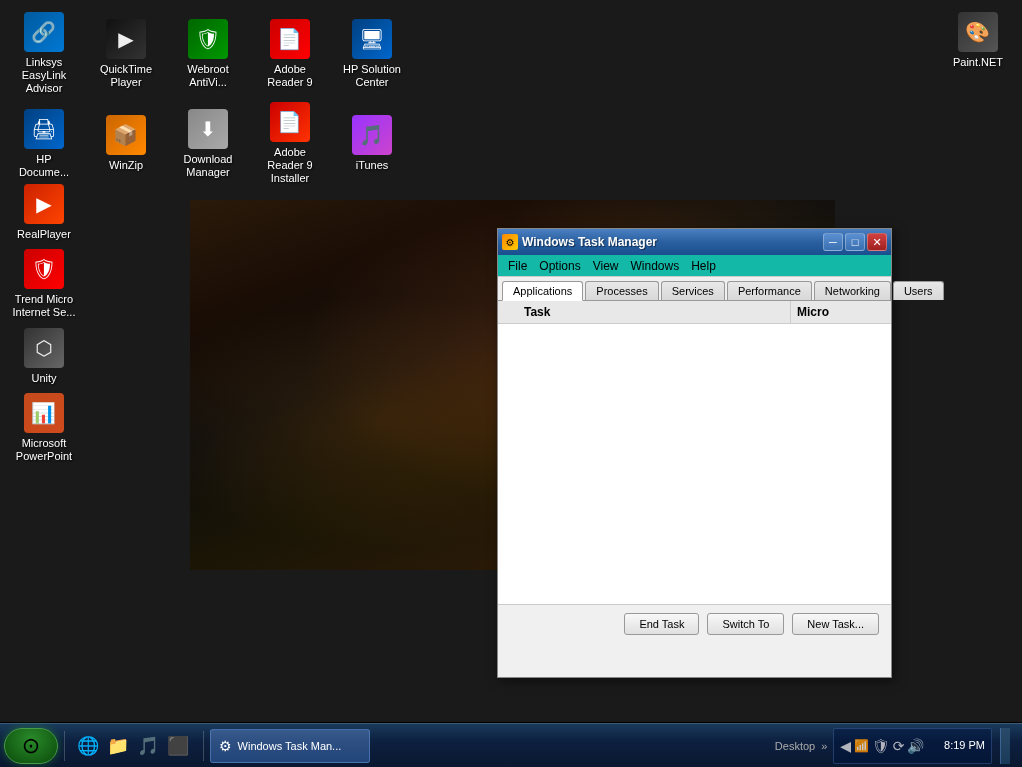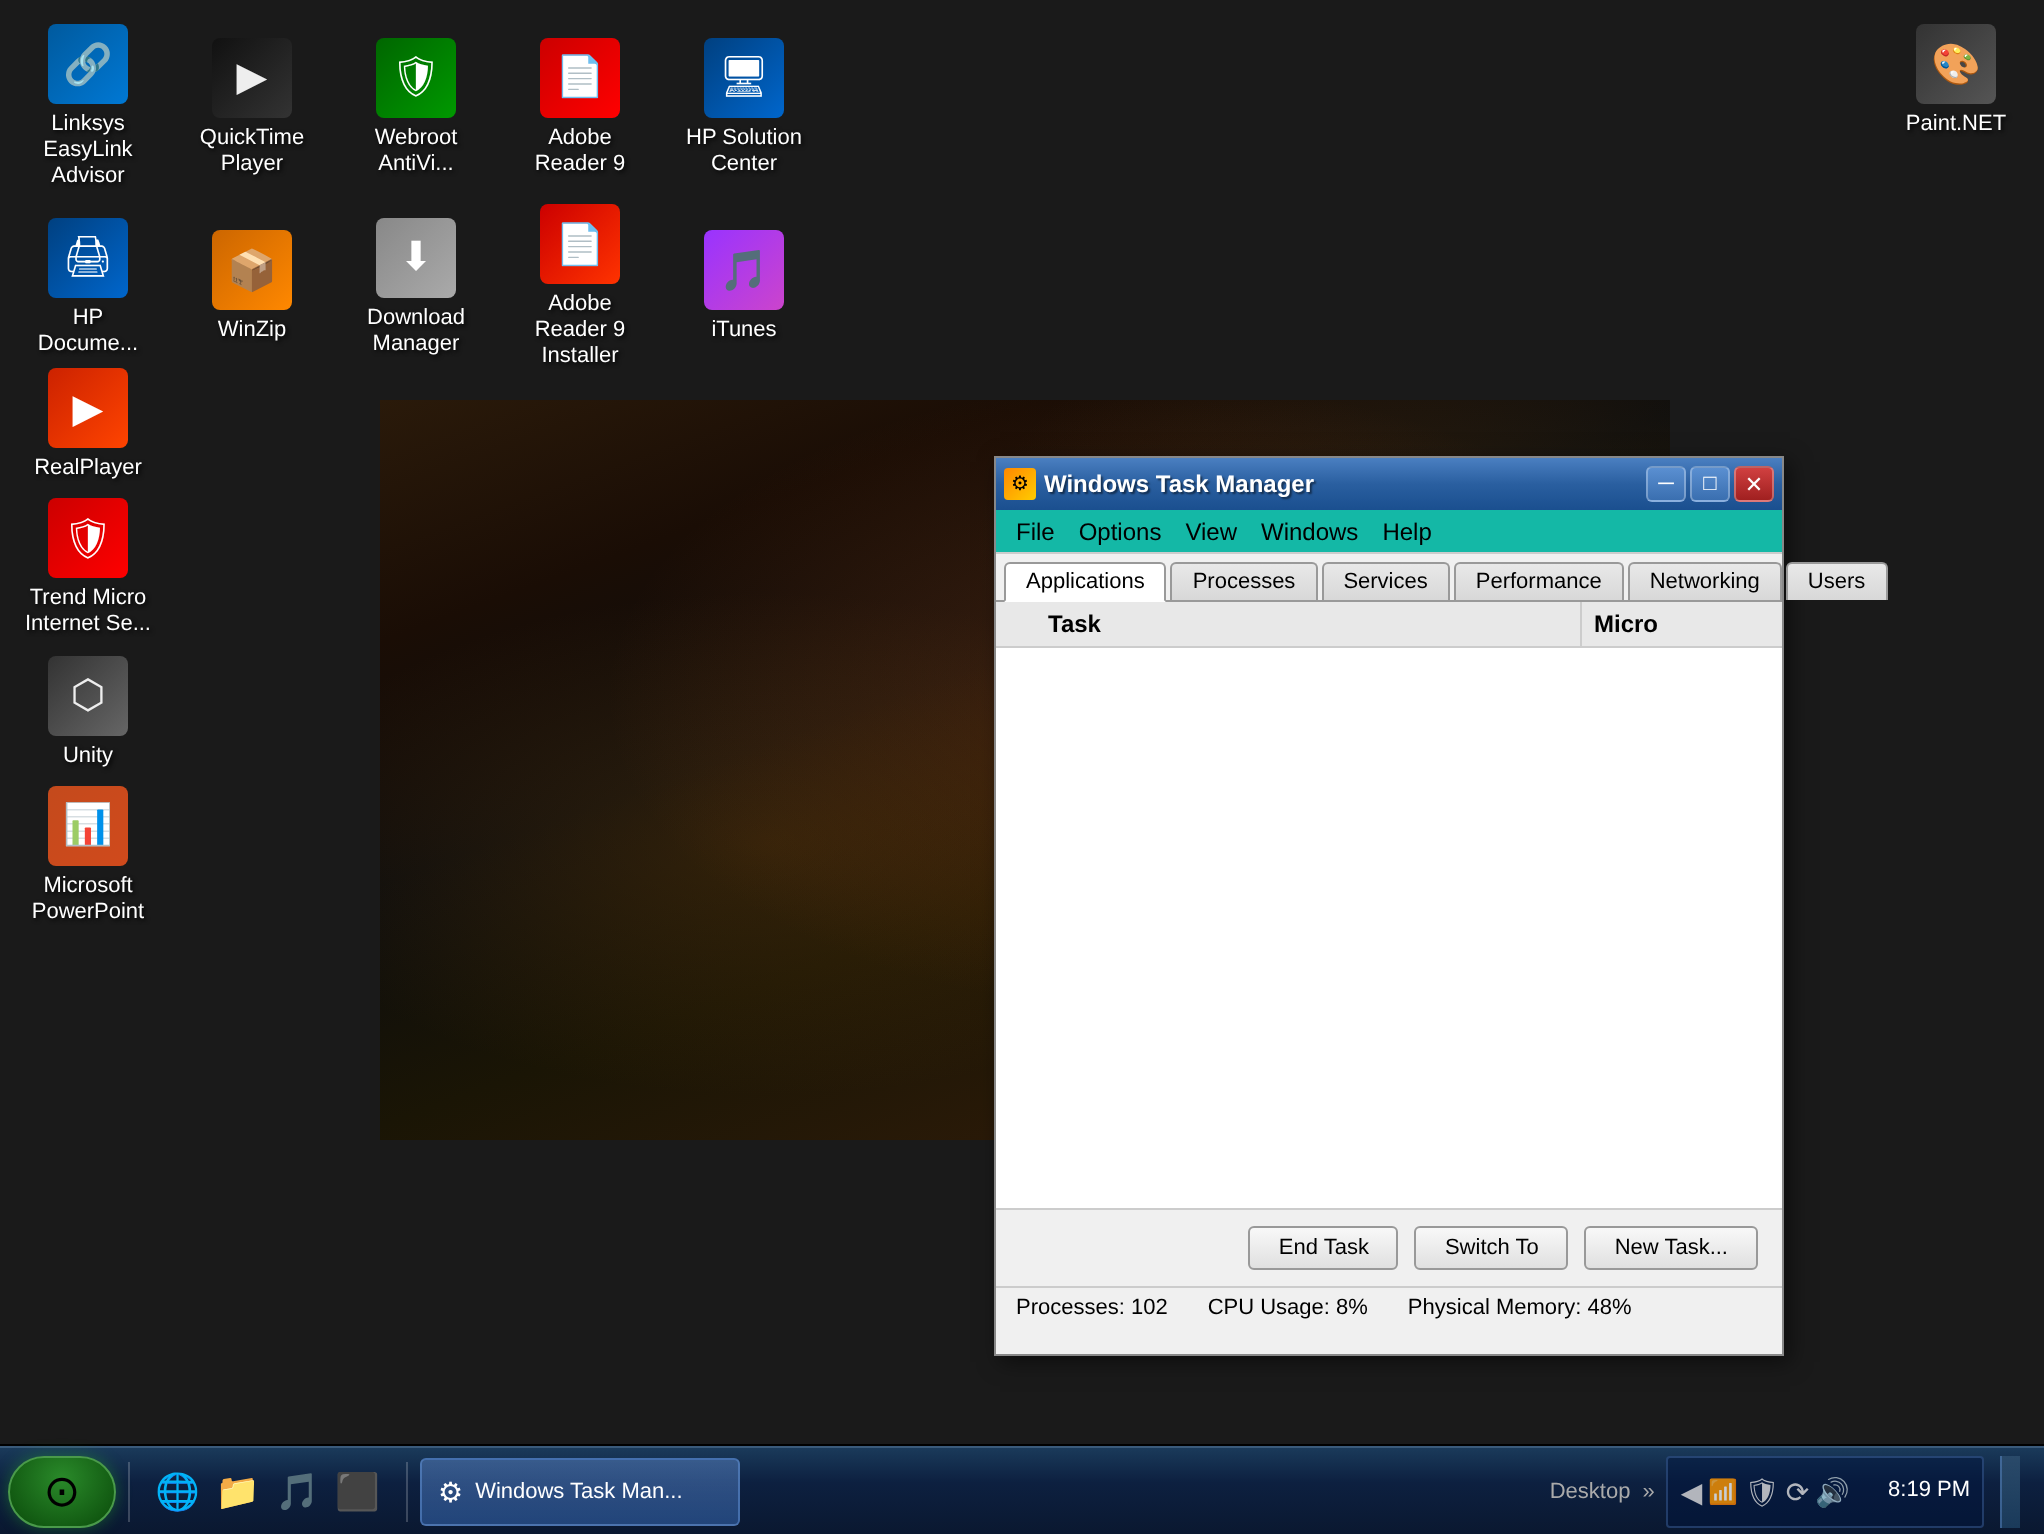--- a/index.html
+++ b/index.html
@@ -494,25 +494,20 @@
     </div>
 
     <div class="tm-content"></div>
 
     <div class="tm-buttons">
       <button class="tm-action-btn">End Task</button>
       <button class="tm-action-btn">Switch To</button>
       <button class="tm-action-btn">New Task...</button>
     </div>
 
-    <div class="tm-statusbar">
-      <span>Processes: 102</span>
-      <span>CPU Usage: 8%</span>
-      <span>Physical Memory: 48%</span>
-    </div>
   </div>
 
 </div>
 
 <div id="taskbar">
 
   <div class="start-btn">
     <span>⊙</span>
   </div>
 

